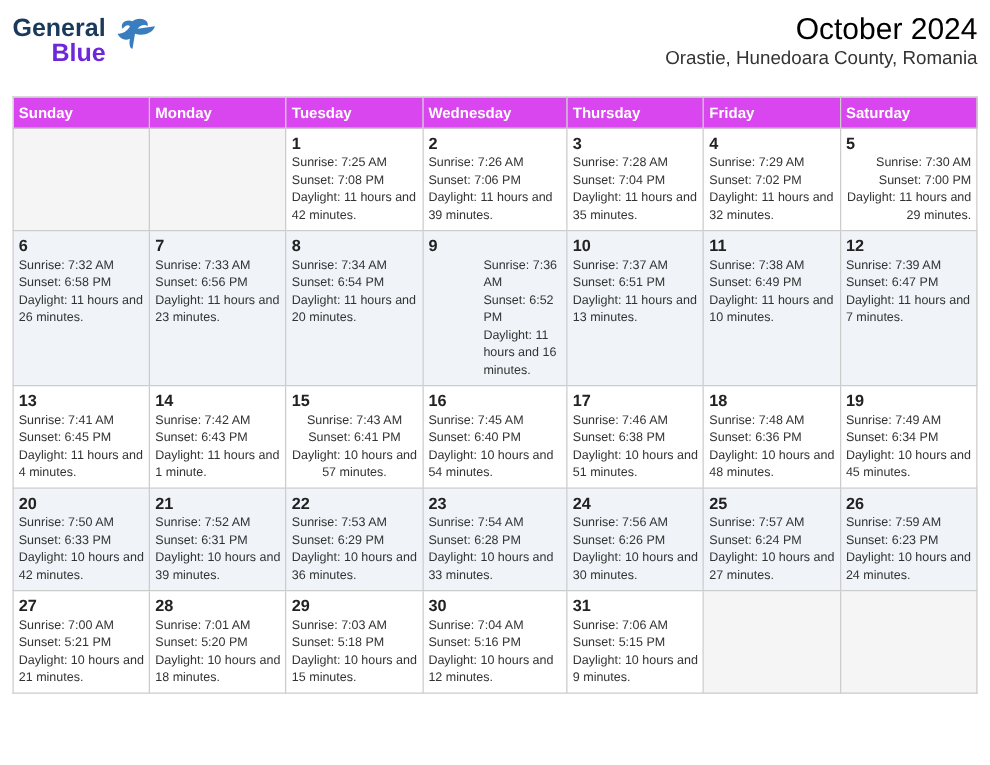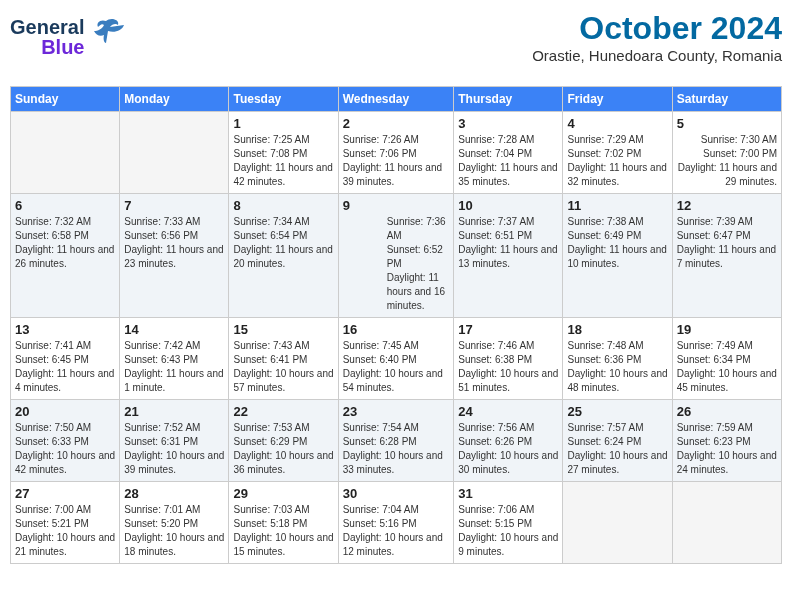--- a/index.html
+++ b/index.html
@@ -18,34 +18,34 @@
     }
     .logo-wrapper {
       display: flex;
       align-items: center;
       gap: 4px;
     }
     .title-area {
       text-align: right;
     }
     .month-title {
-      font-size: 32px;
-      font-weight: bold;
-      color: #0369a1;
+      font-size: 24px;
+      font-weight: normal;
+      color: #000000;
     }
     .location-title {
       font-size: 15px;
       color: #333;
     }
     table {
       width: 100%;
       border-collapse: collapse;
     }
     th {
-      background-color: #3b82f6;
+      background-color: #d946ef;
       color: #fff;
       font-size: 12px;
       font-weight: bold;
       padding: 5px 4px;
       text-align: left;
       border: 1px solid #ccc;
     }
     td {
       vertical-align: top;
       padding: 4px 4px;
@@ -202,21 +202,21 @@
 Daylight: 11 hours and 4 minutes.</div>
         </td>
         <td>
           <div class="day-num">14</div>
           <div class="day-info" style="white-space: pre-line;">Sunrise: 7:42 AM
 Sunset: 6:43 PM
 Daylight: 11 hours and 1 minute.</div>
         </td>
         <td>
           <div class="day-num">15</div>
-          <div class="day-info" style="white-space: pre-line;">Sunrise: 7:43 AM
+          <div class="day-info" style="white-space: pre-line; text-align: center;">Sunrise: 7:43 AM
 Sunset: 6:41 PM
 Daylight: 10 hours and 57 minutes.</div>
         </td>
         <td>
           <div class="day-num">16</div>
           <div class="day-info" style="white-space: pre-line;">Sunrise: 7:45 AM
 Sunset: 6:40 PM
 Daylight: 10 hours and 54 minutes.</div>
         </td>
         <td>

